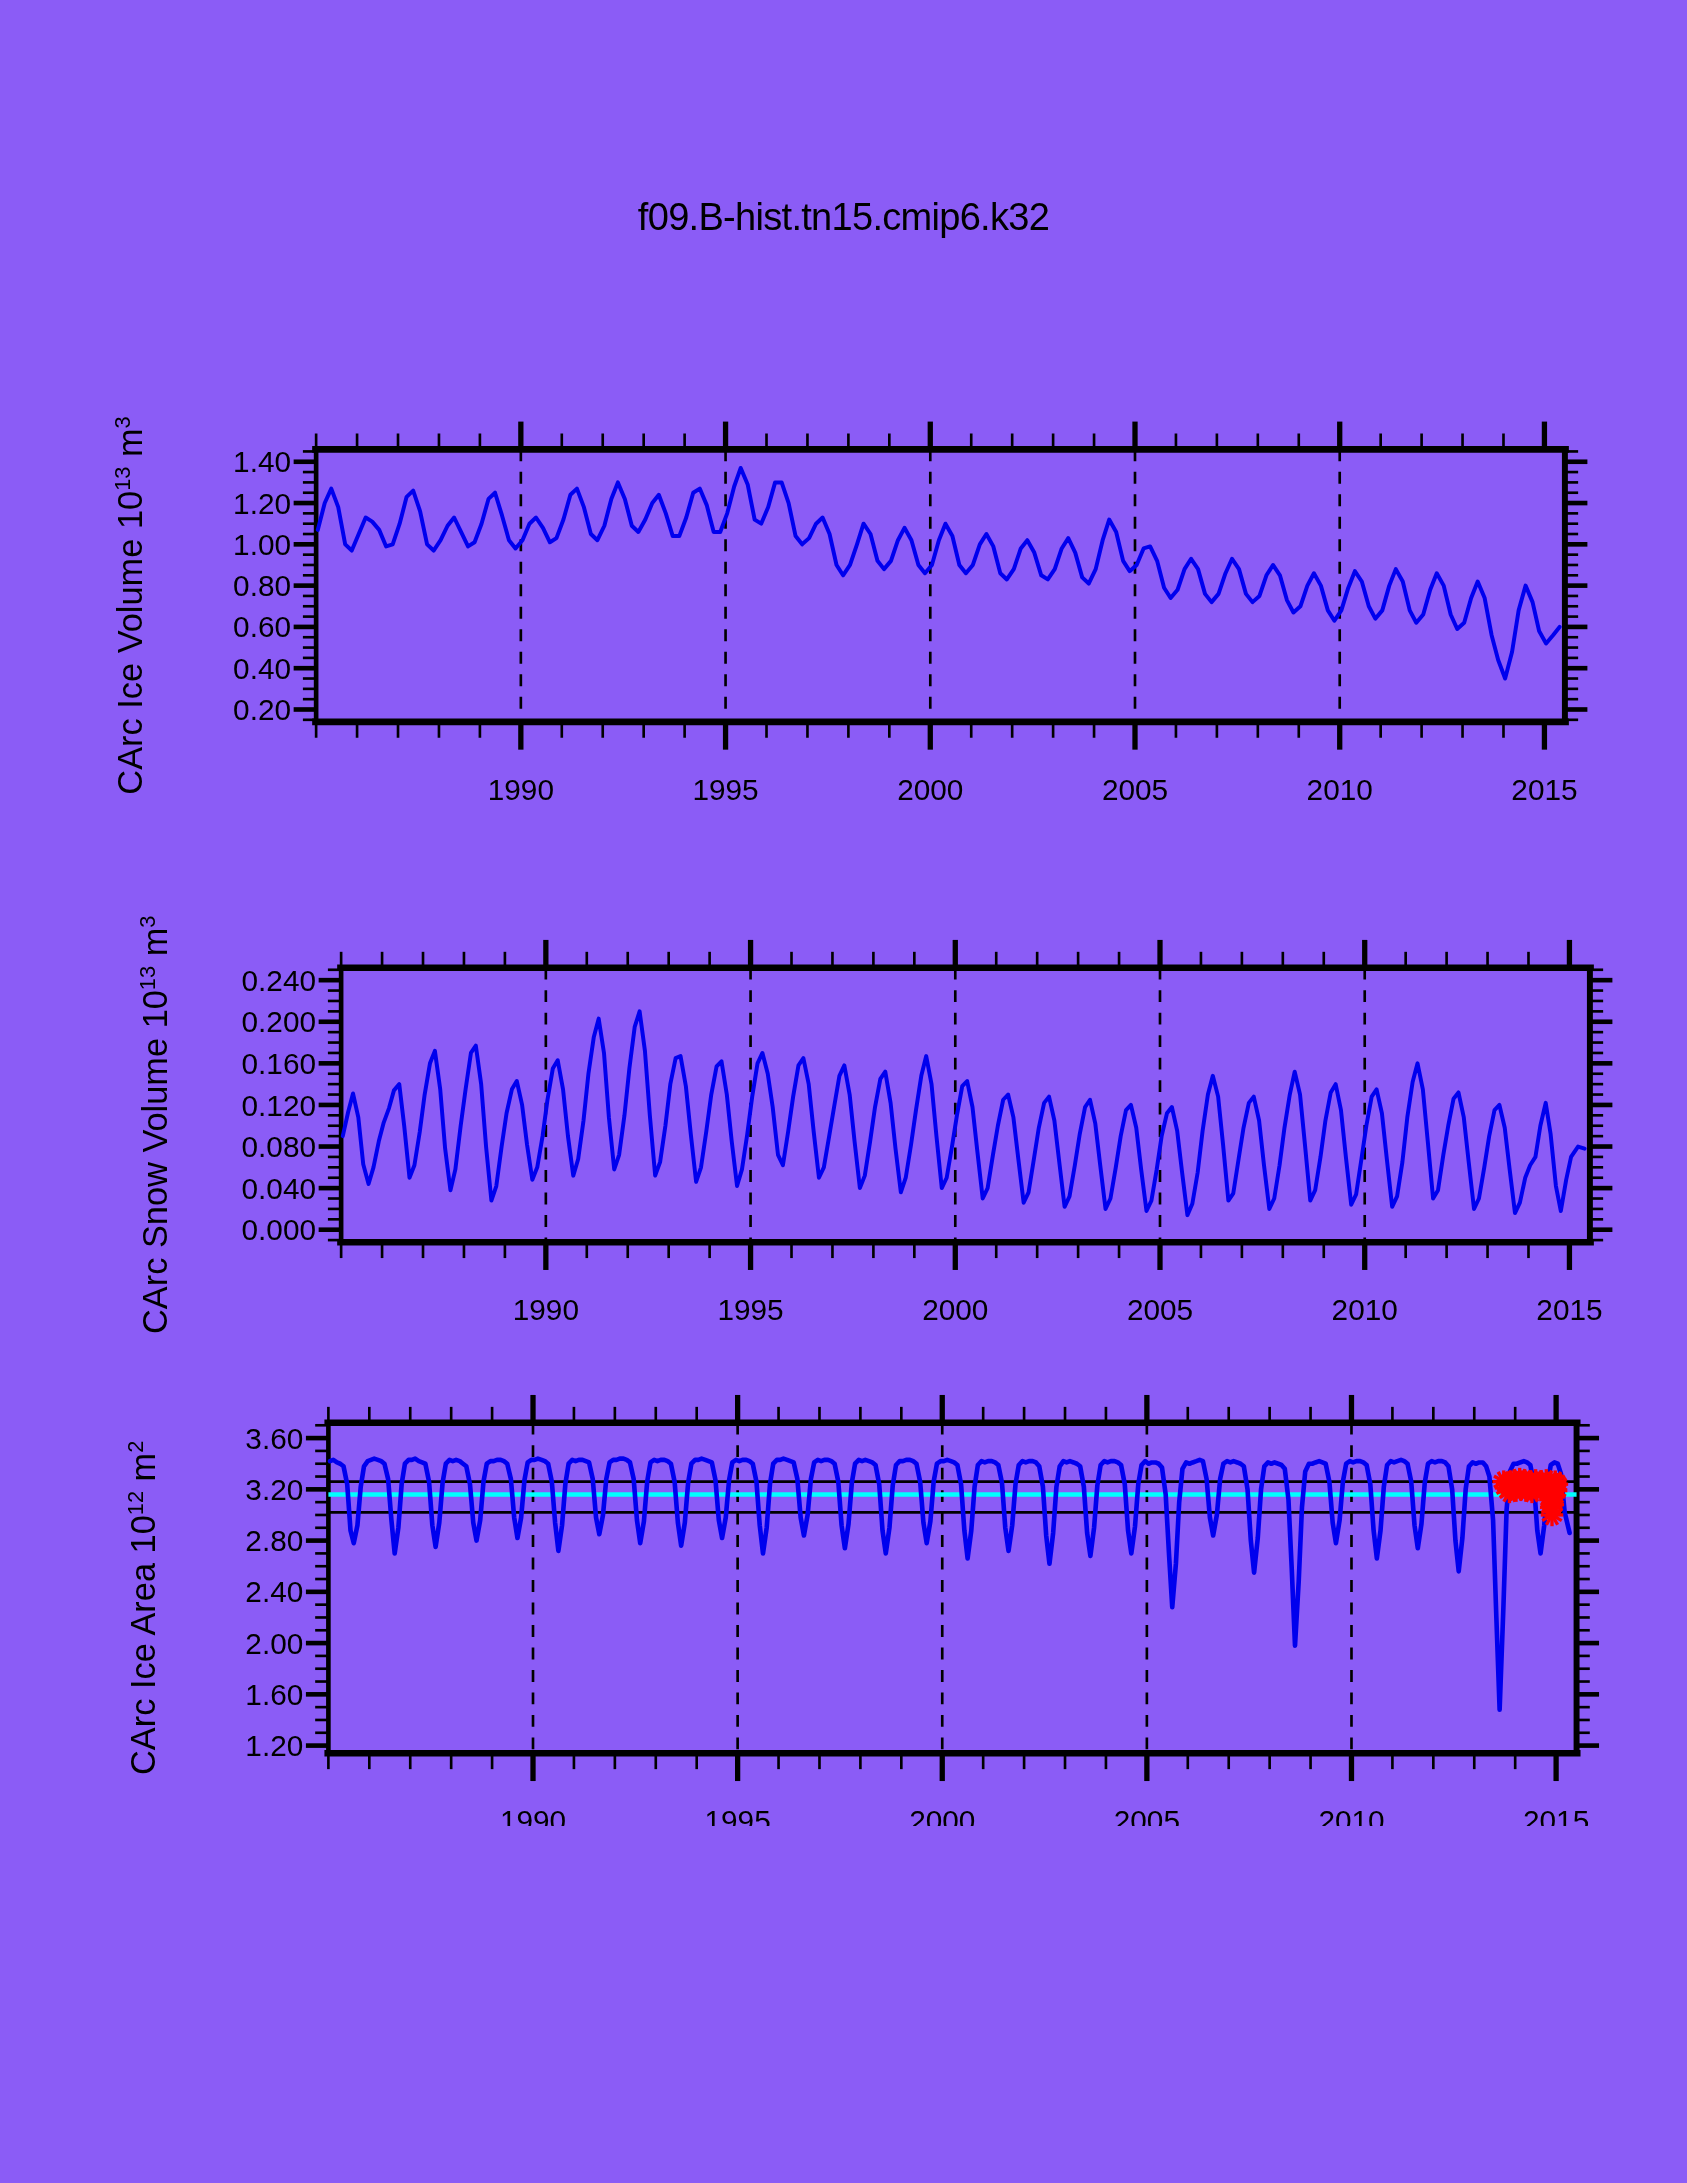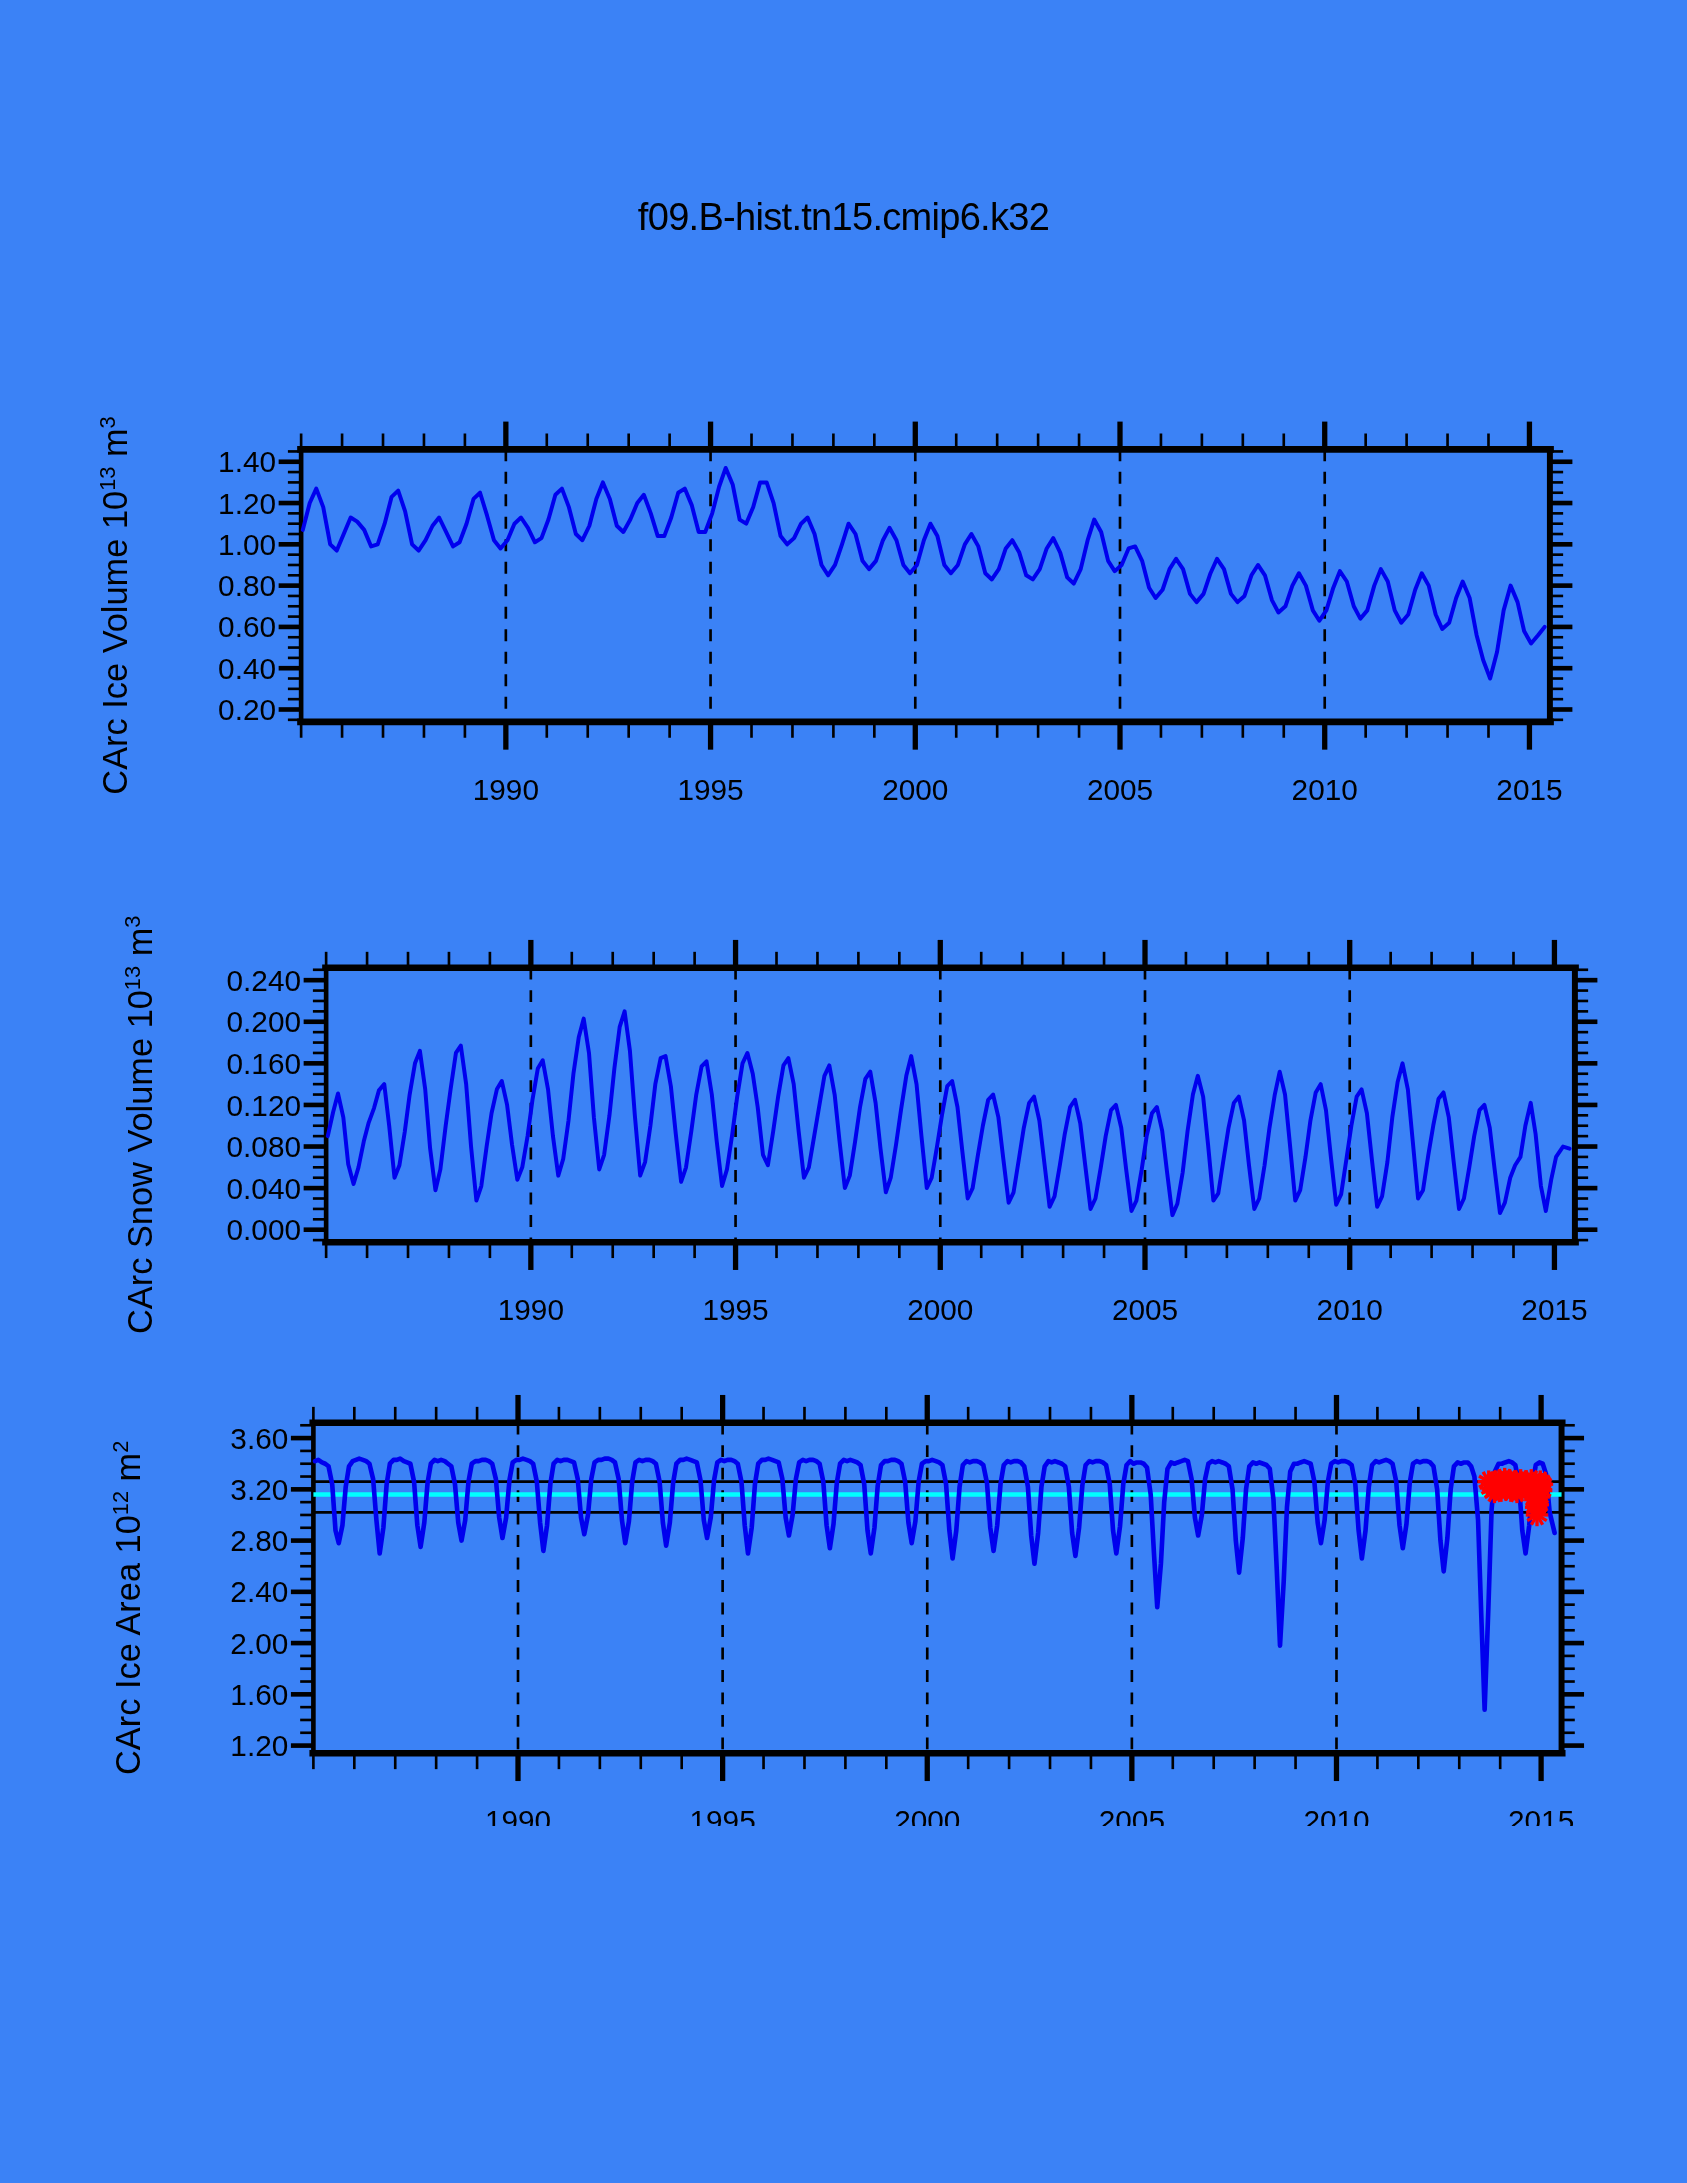--- a/index.html
+++ b/index.html
@@ -1,23 +1,23 @@
 <!DOCTYPE html>
 <html style="font-size:10.6px"><head>
 <meta charset="utf-8">
 <style>
   html,body{margin:0;padding:0;background:#ffffff;}
   body{width:1687px;height:2183px;font-family:"Liberation Sans",sans-serif;color:#000;}
-  #root{position:relative;width:1687px;height:2183px;background:#3b82f6;}
+  #root{position:relative;width:1687px;height:2183px;background:#8b5cf6;}
   .figure-title{
     position:absolute;left:0;top:196px;width:1687px;text-align:center;
     font-size:38px;font-weight:400;letter-spacing:-0.7px;
     font-family:"Liberation Sans",sans-serif;
   }
-  .panel{position:absolute;left:0;width:1360px;}
+  .panel{position:absolute;left:15px;width:1360px;}
   .panel svg{display:block;}
   .grid-dash{stroke:#000;fill:none;stroke-dasharray:18 16;stroke-width:4;}
   .series-line{fill:none;stroke-linejoin:round;stroke-linecap:round;}
   .ticklabel{font-family:"Liberation Sans",sans-serif;font-size:45px;fill:#000;}
   .axlabel{font-family:"Liberation Sans",sans-serif;font-size:52px;fill:#000;}
   .ylabel-text{font-family:"Liberation Sans",sans-serif;font-size:52px;fill:#000;}
 </style>
 </head>
 <body>
 <div id="root">

